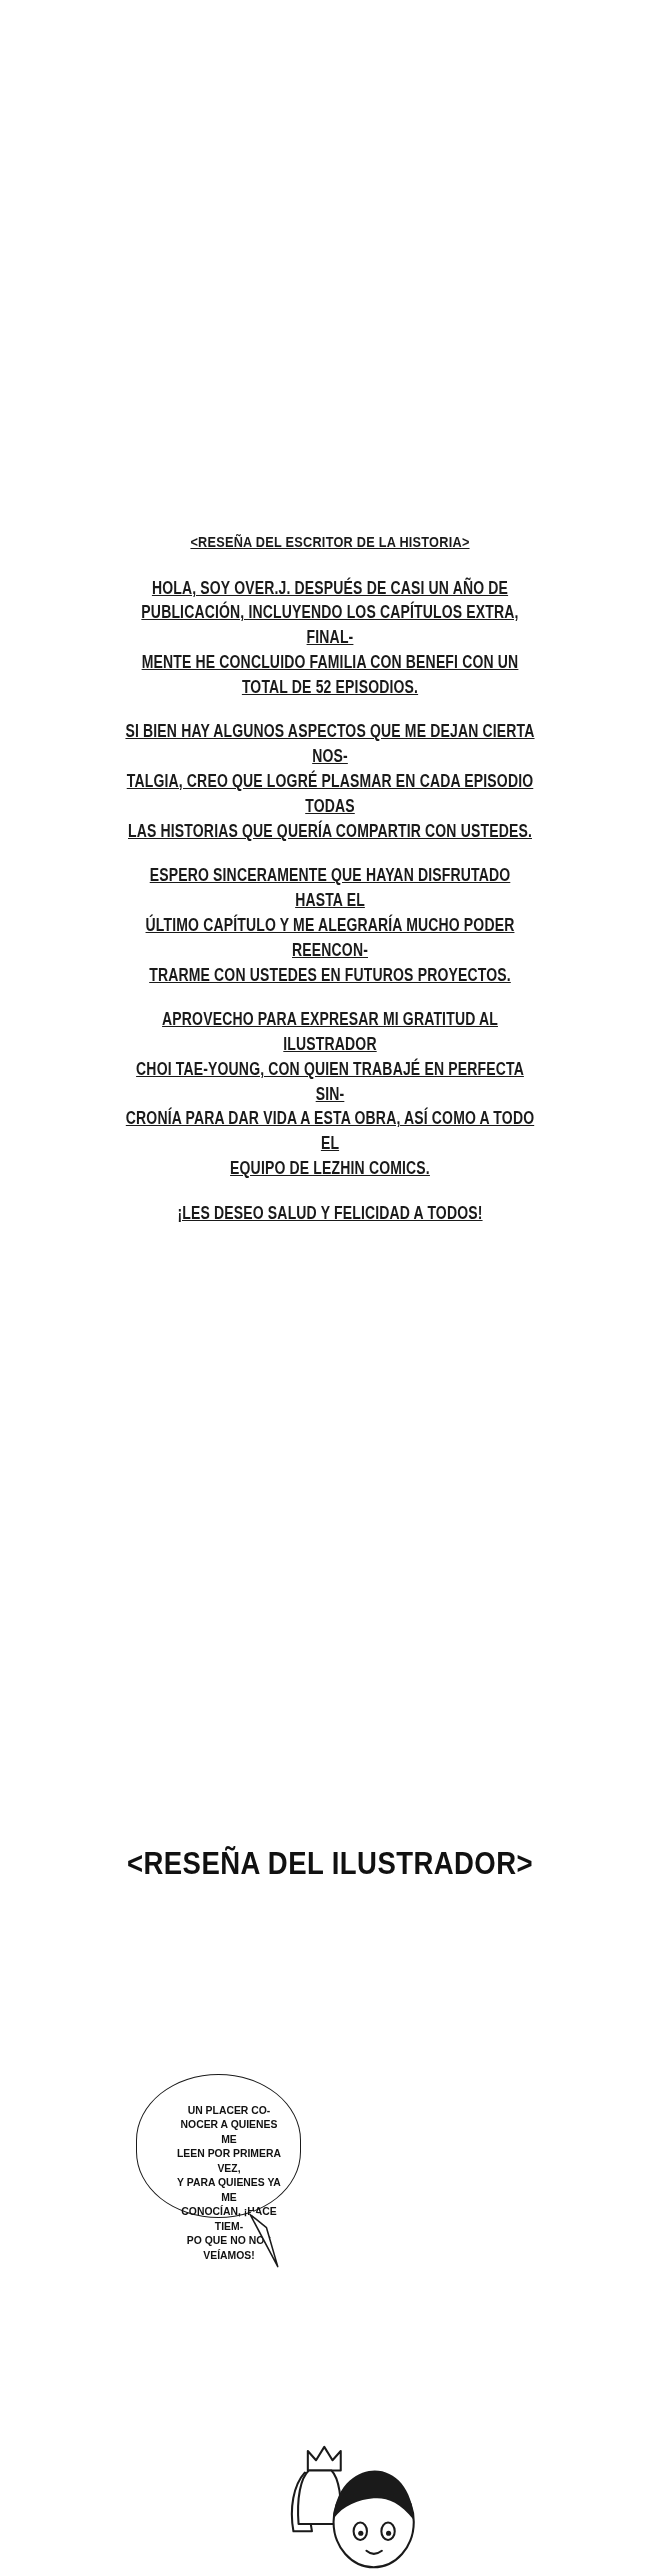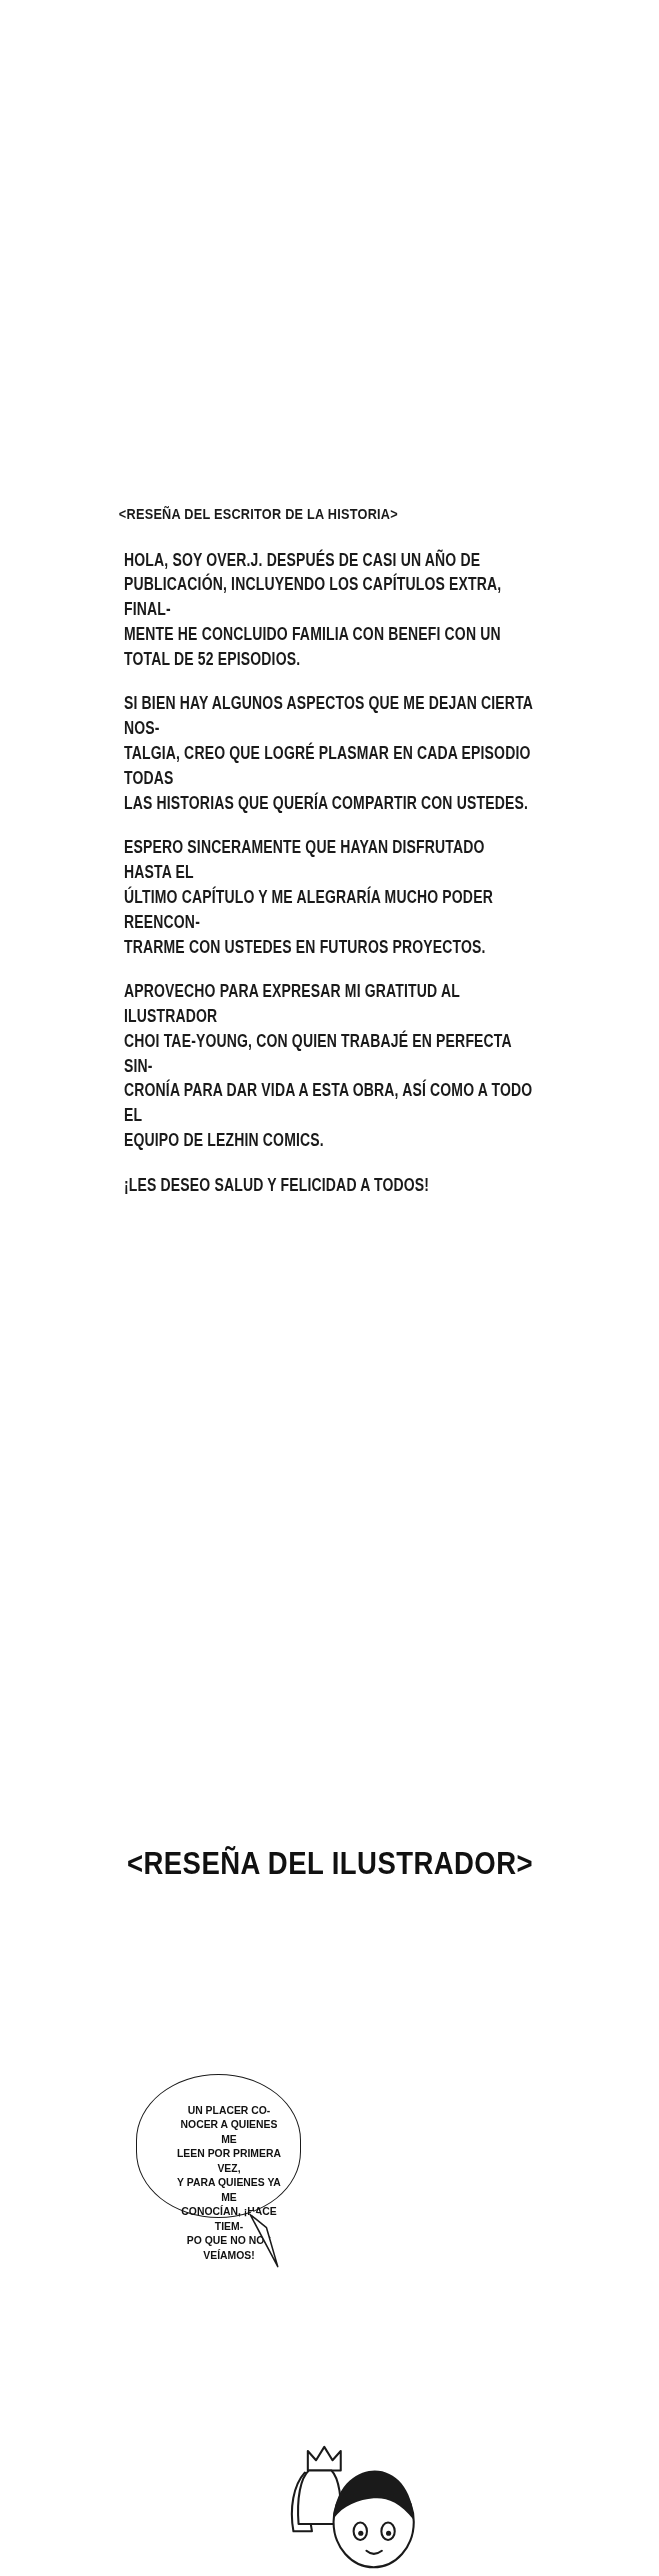--- a/index.html
+++ b/index.html
@@ -22,24 +22,25 @@
     width: 659px;
     height: 2628px;
     background: #ffffff;
   }
 
   
   .writer-note {
     position: absolute;
     left: 50%;
     transform: translateX(-50%);
-    top: 505px;
+    top: 533px;
     width: 515px;
-    text-align: left;
+    text-align: center;
     color: #1a1a1a;
+    text-decoration: underline;
   }
 
   .note-heading {
     font-family: "Liberation Sans Narrow", "Liberation Sans", sans-serif;
     font-size: 15.5px;
     font-weight: 700;
     letter-spacing: 0.3px;
     text-transform: uppercase;
     transform: scaleX(0.82);
     transform-origin: center;

